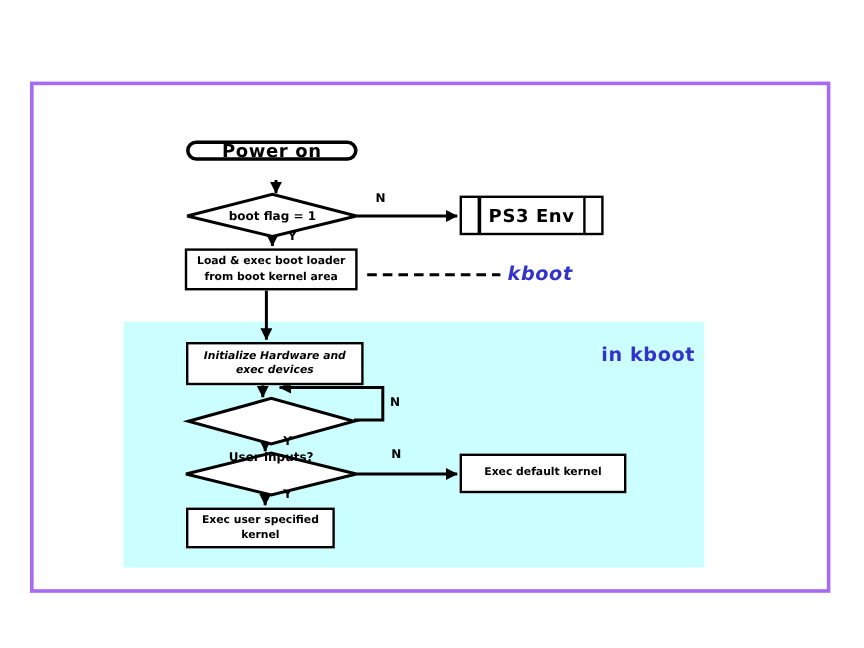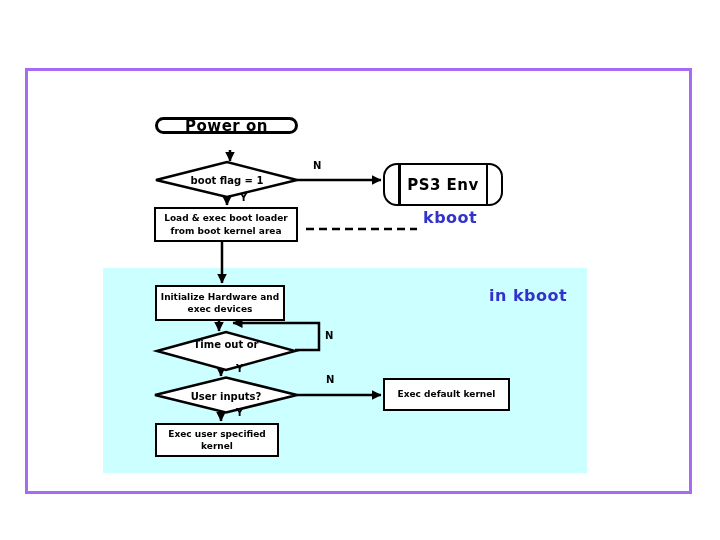--- a/index.html
+++ b/index.html
@@ -76,51 +76,50 @@
 
   <polygon points="156,180 227,162 297,180 227,197" fill="#fff" stroke="#000" stroke-width="2.5"></polygon>
   <polygon points="157,351 226,332 295,351 226,370" fill="#fff" stroke="#000" stroke-width="2.5"></polygon>
   <polygon points="155,395 226,377.5 297,395 226,412.5" fill="#fff" stroke="#000" stroke-width="2.5"></polygon>
 </svg>
 
 <div class="abs node-box terminator" style="left:155px;top:117px;width:143px;height:17px;">
   <span class="big-label">Power on</span>
 </div>
 
-<div class="abs node-box" style="left:383px;top:163px;width:120px;height:43px;border-radius:14px;">
+<div class="abs node-box" style="left:383px;top:163px;width:120px;height:33px;">
   <span class="inner-bar" style="left:13px;"></span>
   <span class="inner-bar" style="right:13px;"></span>
   <span class="big-label">PS3 Env</span>
 </div>
 
 <div class="abs node-box" style="left:154px;top:207px;width:144px;height:35px;">
   <span class="small-label">Load &amp; exec boot loader</span>
   <span class="small-label">from boot kernel area</span>
 </div>
 
-<div class="abs node-box" style="left:155px;top:285px;width:130px;height:36px;">
+<div class="abs node-box" style="left:155px;top:285px;width:148px;height:36px;font-style:italic;">
   <span class="small-label">Initialize Hardware and</span>
   <span class="small-label">exec devices</span>
 </div>
 
-<div class="abs node-box" style="left:383px;top:378px;width:127px;height:33px;">
+<div class="abs node-box" style="left:383px;top:378px;width:139px;height:33px;">
   <span class="small-label">Exec default kernel</span>
 </div>
 
 <div class="abs node-box" style="left:155px;top:423px;width:124px;height:34px;">
   <span class="small-label">Exec user specified kernel</span>
 </div>
 
 <div class="abs diamond-label" style="left:157px;top:174px;width:140px;">boot flag = 1</div>
 <div class="abs diamond-label" style="left:156px;top:338px;width:140px;">
-  <div>Time out or</div>
 </div>
-<div class="abs diamond-label" style="left:156px;top:390px;width:140px;">User inputs?</div>
+<div class="abs diamond-label" style="left:156px;top:375px;width:140px;">User inputs?</div>
 
 <div class="abs edge-label" style="left:313px;top:160px;">N</div>
 <div class="abs edge-label" style="left:240px;top:192px;">Y</div>
 <div class="abs edge-label" style="left:325px;top:330px;">N</div>
 <div class="abs edge-label" style="left:236px;top:363px;">Y</div>
 <div class="abs edge-label" style="left:326px;top:374px;">N</div>
 <div class="abs edge-label" style="left:236px;top:407px;">Y</div>
 
-<div class="abs accent-label" style="left:423px;top:208px;">kboot</div>
-<div class="abs accent-label" style="left:489px;top:286px;">in kboot</div>
+<div class="abs accent-label" style="left:423px;top:218px;font-style:italic;">kboot</div>
+<div class="abs accent-label" style="left:501px;top:286px;">in kboot</div>
 
 </body></html>

